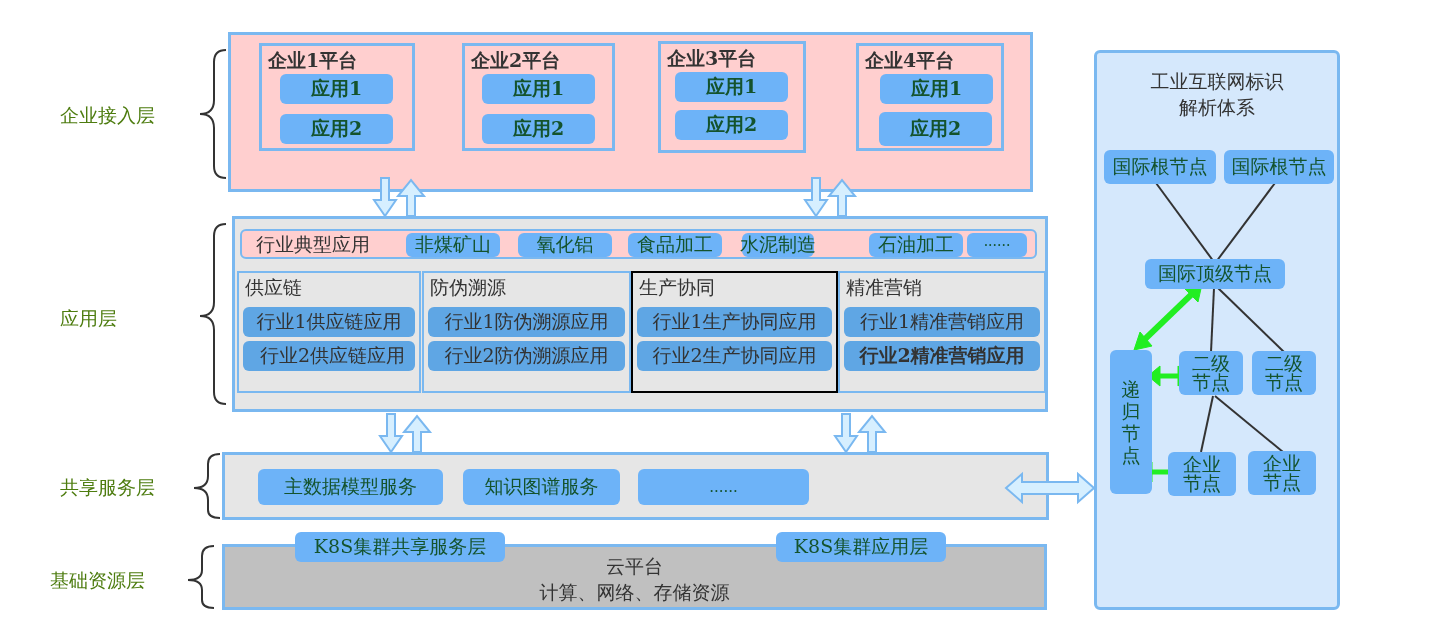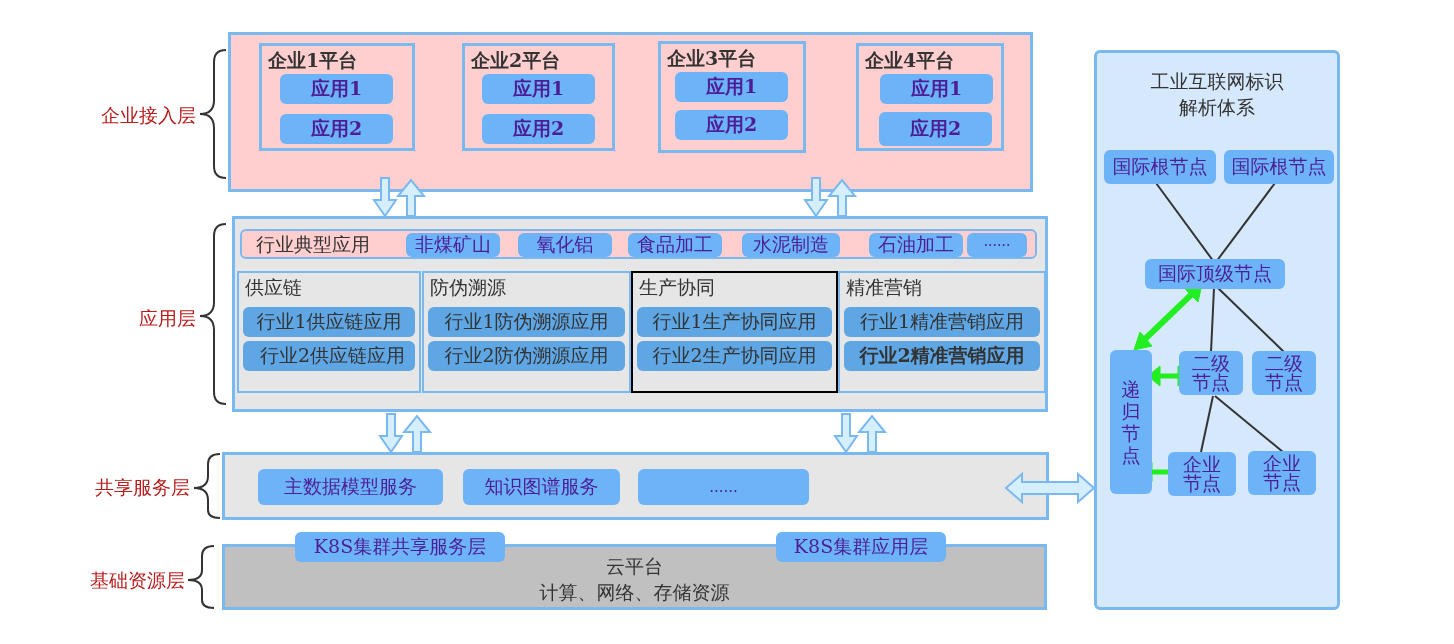--- a/index.html
+++ b/index.html
@@ -1,21 +1,21 @@
 <!DOCTYPE html>
 <html><head>
 <meta charset="utf-8">
 <style>
   html,body{margin:0;padding:0;background:#ffffff;}
   body{width:1454px;height:644px;position:relative;overflow:hidden;
        font-family:"DejaVu Serif","Liberation Serif",serif;color:#333;}
   .abs{position:absolute;box-sizing:border-box;}
-  .layer-label{font-size:19px;color:#b91c1c;text-align:right;white-space:nowrap;}
+  .layer-label{font-size:19px;color:#4d7c0f;text-align:left;white-space:nowrap;}
   .pill{background:#6db3f8;border-radius:6px;display:flex;align-items:center;justify-content:center;
-        font-size:19px;color:#4c1d95;white-space:nowrap;}
+        font-size:19px;color:#14532d;white-space:nowrap;}
   .outline-blue{border:3px solid #7ab8f0;}
   .pink{background:#ffcfcf;}
   .grey{background:#e6e6e6;}
   .darkgrey{background:#c0c0c0;}
   .plat-title{position:absolute;left:6px;top:2px;font-size:19px;color:#333;white-space:nowrap;}
   .col-title{position:absolute;left:6px;top:2px;font-size:19px;color:#333;white-space:nowrap;}
   .app-pill{position:absolute;left:4px;right:4px;height:30px;background:#5fa6e4;border-radius:6px;
             font-size:19px;color:#333;display:flex;align-items:center;justify-content:center;white-space:nowrap;}
   svg{position:absolute;}
 </style>
@@ -62,21 +62,21 @@
     <div class="abs pill" style="left:20px;top:66px;width:113px;height:34px;">应用2</div>
   </div>
 </div>
 
 <div class="abs grey outline-blue" style="left:232px;top:216px;width:816px;height:196px;">
   <div class="abs pink" style="left:5px;top:10px;width:797px;height:30px;border:2px solid #7ab8f0;border-radius:6px;">
     <div class="abs" style="left:14px;top:1px;font-size:19px;color:#333;white-space:nowrap;">行业典型应用</div>
     <div class="abs pill" style="left:164px;top:2px;width:94px;height:24px;">非煤矿山</div>
     <div class="abs pill" style="left:276px;top:2px;width:94px;height:24px;">氧化铝</div>
     <div class="abs pill" style="left:386px;top:2px;width:94px;height:24px;">食品加工</div>
-    <div class="abs pill" style="left:500px;top:2px;width:98px;height:24px;">水泥制造</div>
+    <div class="abs pill" style="left:500px;top:2px;width:72px;height:24px;">水泥制造</div>
     <div class="abs pill" style="left:611px;top:2px;width:94px;height:24px;margin-left:16px;">石油加工</div>
     <div class="abs pill" style="left:725px;top:2px;width:60px;height:24px;font-size:14px;">······</div>
   </div>
 
   <div class="abs" style="left:2px;top:52px;width:184px;height:122px;border:2px solid #7ab8f0;">
     <div class="col-title">供应链</div>
     <div class="app-pill" style="top:34px;">行业1供应链应用</div>
     <div class="app-pill" style="top:68px;padding-left:7px;">行业2供应链应用</div>
   </div>
   <div class="abs" style="left:187px;top:52px;width:209px;height:122px;border:2px solid #7ab8f0;">

